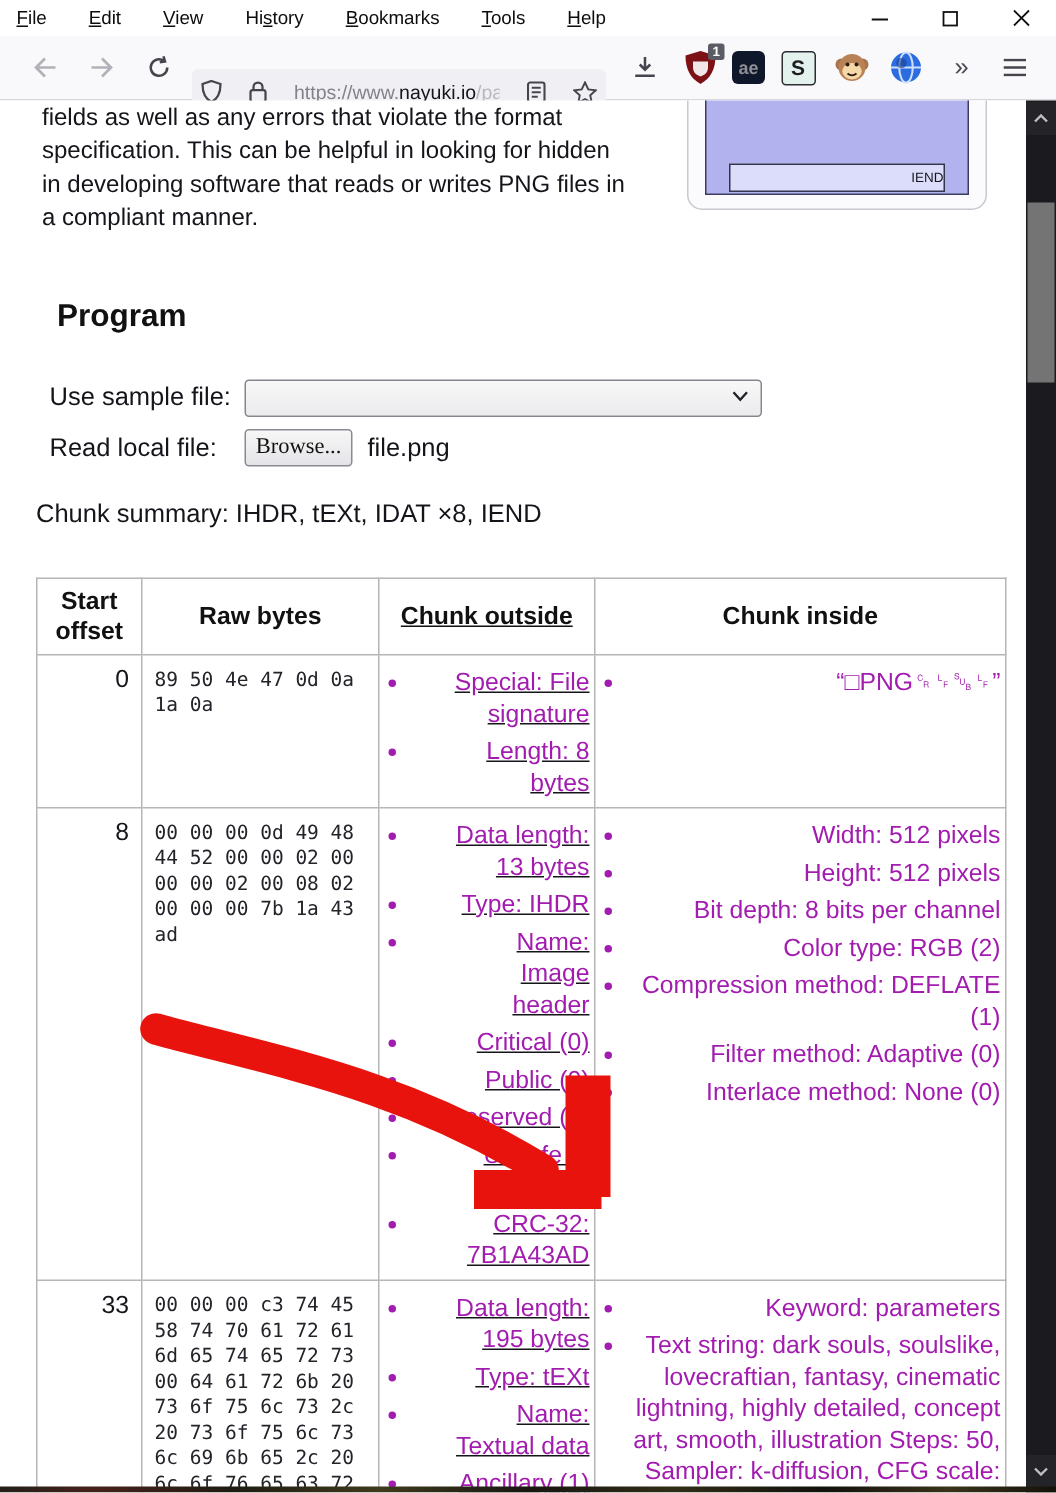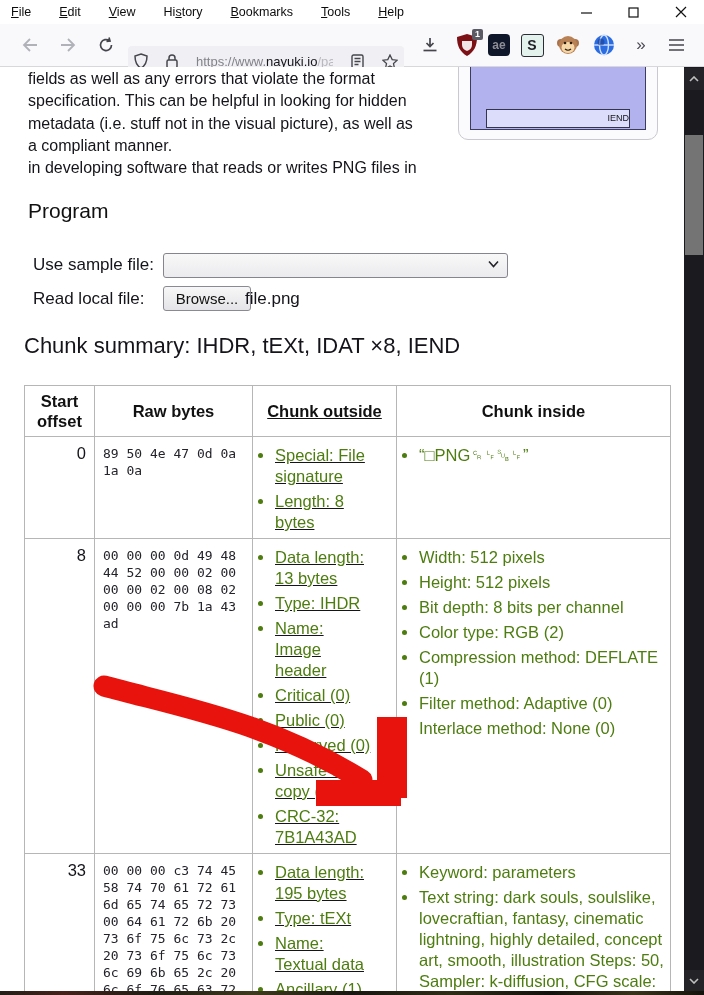--- a/index.html
+++ b/index.html
@@ -31,41 +31,41 @@
   
   .content{position:absolute;top:67px;left:0;width:684px;height:928px;background:#fff;overflow:hidden;color:#15141a;}
   .intro{position:absolute;left:28px;top:1px;font-size:16px;line-height:22.3px;}
   .intro div{white-space:nowrap;}
   
   .diagram{position:absolute;left:458px;top:-45px;width:200px;height:118px;background:#fbfbfd;
            border:1px solid #c9c9cf;border-radius:10px;box-sizing:border-box;}
   .d-purple{position:absolute;left:11px;right:11px;top:-30px;bottom:9px;background:#b2b2ef;border:1px solid #3c3c60;}
   .d-iend{position:absolute;left:15px;right:15px;top:115px;height:19px;background:#dcdcfb;border:1px solid #34344e;
           box-sizing:border-box;font-size:9px;color:#15151a;padding:3px 0 0 4px;text-align:right;}
-  .h2{position:absolute;left:28px;top:132px;font-size:21px;font-weight:normal;color:#111;}
+  .h2{position:absolute;left:38px;top:132px;font-size:21px;font-weight:bold;color:#111;}
   .form-label{position:absolute;left:33px;font-size:17px;}
   .sel-wrap{position:absolute;left:163px;top:186px;width:345px;height:25px;}
   .sel{width:100%;height:100%;appearance:none;-moz-appearance:none;background:linear-gradient(#f8f8f8,#ebebee);
        border:1px solid #85858d;border-radius:3px;}
   .sel-chev{position:absolute;right:9px;top:7px;pointer-events:none;}
-  .browse-btn{position:absolute;left:163px;top:219px;width:88px;height:25px;background:linear-gradient(#f7f7f7,#e4e4e8);
-       border:1px solid #8a8a92;border-radius:3px;font-size:15px;font-family:Liberation Sans, sans-serif;color:#111;}
+  .browse-btn{position:absolute;left:163px;top:219px;width:72px;height:25px;background:linear-gradient(#f7f7f7,#e4e4e8);
+       border:1px solid #8a8a92;border-radius:3px;font-size:15px;font-family:Liberation Serif, serif;color:#111;}
   .filename{position:absolute;left:245px;top:222px;font-size:17px;}
-  .summary{position:absolute;left:24px;top:266px;font-size:22px;}
+  .summary{position:absolute;left:24px;top:266px;font-size:17px;}
   
   table.chunks{position:absolute;left:24px;top:318px;width:637px;border-collapse:collapse;table-layout:fixed;}
   .chunks th,.chunks td{border:1px solid #b6b6b6;vertical-align:top;box-sizing:border-box;}
   .chunks th{font-size:16.5px;font-weight:bold;color:#111;text-align:center;padding:5px 2px;height:47px;vertical-align:middle;line-height:20px;}
   .c-offset{width:70px;text-align:right;padding:7px 8px 0 0;font-size:16.5px;}
   .c-raw{width:158px;padding:8px 0 0 8px;font-family:"DejaVu Sans Mono","Liberation Mono",monospace;
          font-size:13px;line-height:17px;white-space:pre-line;color:#23232a;}
   .c-out{width:144px;text-decoration:underline;}
   .c-in{width:274px;}
   .chunks ul{margin:7px 0 0 0;padding:0 2px 0 21px;}
-  .chunks li{font-size:16.5px;line-height:21px;margin:0 0 4px 0;white-space:pre-line;color:#4d7c0f;}
+  .chunks li{font-size:16.5px;line-height:21px;margin:0 0 4px 0;white-space:pre-line;color:#a21caf;text-align:right;}
   tr.row0{height:91px;} tr.row1{height:285px;} tr.row2{height:240px;}
   
   .arrow-svg{position:absolute;left:0;top:0;z-index:6;pointer-events:none;}
   
   .scrollbar{position:absolute;top:67px;right:0;width:20px;height:928px;background:#1b1b1f;z-index:7;}
   .sb-arrow{position:absolute;left:0;width:20px;height:22px;display:flex;align-items:center;justify-content:center;background:#242428;}
   .sb-up{top:1px;} .sb-down{top:903px;}
   .sb-thumb{position:absolute;left:1px;top:68px;width:18px;height:120px;background:#747474;}
   
   .bottom-strip{position:absolute;left:0;bottom:0;width:704px;height:4px;z-index:8;
@@ -199,23 +199,22 @@
         <path d="M0 1 H15 M0 6 H15 M0 11 H15" stroke="#45454d" stroke-width="1.6"></path>
       </svg>
   </div>
 </div>
 
 <div class="content">
 
   <div class="intro">
       <div>fields as well as any errors that violate the format</div>
       <div>specification. This can be helpful in looking for hidden</div>
-      <div>metadata (i.e. stuff not in the visual picture), as well as</div>
+      <div>in developing software that reads or writes PNG files in</div>
       <div>a compliant manner.</div>
-      <div>in developing software that reads or writes PNG files in</div>
     </div>
 
   <div class="diagram">
     <div class="d-purple">
 
       <div class="d-iend">IEND</div>
     </div>
   </div>
 
   <div class="h2">Program</div>

